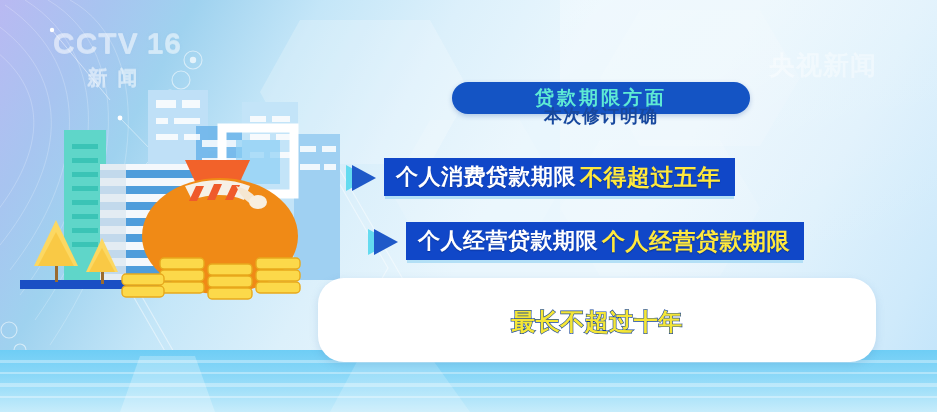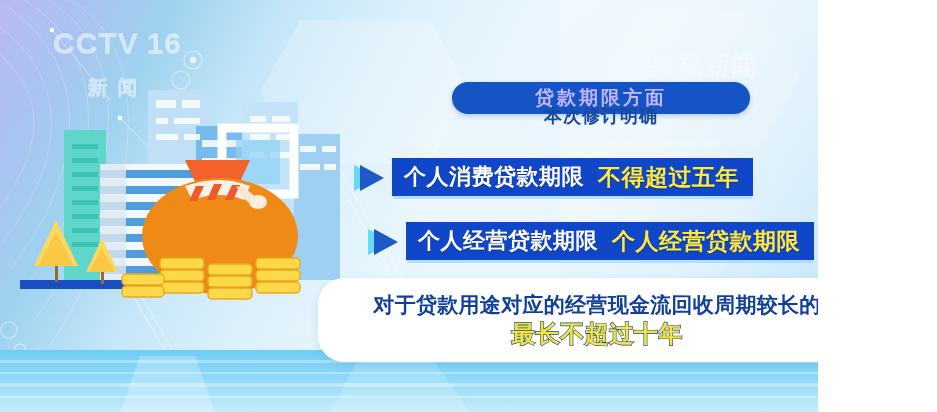--- a/index.html
+++ b/index.html
@@ -1,21 +1,21 @@
 <!DOCTYPE html>
 <html><head>
 <meta charset="utf-8">
 <style>
   html,body{margin:0;padding:0;}
   body{
     width:937px;height:412px;overflow:hidden;
     font-family:"Liberation Sans","DejaVu Sans",sans-serif;
   }
   .stage{
-    position:relative;width:818px;height:412px;overflow:hidden;
+    position:relative;width:937px;height:412px;overflow:hidden;
     background:linear-gradient(118deg,#b9b9f2 0%,#a8c4f0 9%,#9fd2ef 17%,#c4e6f8 28%,#dcf0fb 40%,#e9f6fd 52%,#eaf6fd 66%,#dff1fc 80%,#cfeafb 92%,#bfe3fa 100%);
   }
   
   .bg-layer{position:absolute;inset:0;overflow:hidden;}
   .bg-layer svg{position:absolute;inset:0;}
   .hexline{fill:none;stroke:#ffffff;stroke-opacity:.45;stroke-width:1.2;}
   .hexfill{fill:#ffffff;fill-opacity:.22;}
   .hexfill2{fill:#ffffff;fill-opacity:.13;}
   .wavel{fill:none;stroke:#ffffff;stroke-opacity:.22;stroke-width:1;}
   .circ{fill:none;stroke:#ffffff;stroke-opacity:.55;stroke-width:1.1;}
@@ -26,21 +26,21 @@
     position:absolute;left:55px;top:28px;width:125px;height:68px;
     opacity:.55;pointer-events:none;
   }
   .logo .cctv{
     font-size:30px;font-weight:bold;letter-spacing:1px;
     color:rgba(255,255,255,.85);
     text-shadow:0 1px 0 rgba(255,255,255,.9),0 0 3px rgba(150,190,230,.7);
     line-height:1;
   }
   .logo .sub{
-    margin-top:16px;text-align:center;font-size:20px;font-weight:bold;
+    margin-top:6px;text-align:center;font-size:20px;font-weight:bold;
     letter-spacing:10px;color:rgba(255,255,255,.8);
     text-shadow:0 1px 0 rgba(255,255,255,.9),0 0 3px rgba(150,190,230,.7);
   }
   .logo .row{display:flex;align-items:center;justify-content:center;}
   .logo .slash{
     display:inline-block;width:2px;height:26px;margin:0 4px;
     background:rgba(255,255,255,.8);transform:skewX(-14deg);
   }
   .wm-corner{
     position:absolute;right:60px;top:48px;font-size:26px;font-weight:bold;
@@ -54,21 +54,21 @@
   .band{position:absolute;left:0;bottom:0;width:937px;height:62px;}
 
   
   .title-pill{
     position:absolute;left:452px;top:82px;width:298px;height:32px;
     background:#1454c4;border-radius:16px;
     display:flex;align-items:center;justify-content:center;
     box-shadow:0 2px 5px rgba(20,70,160,.25);
   }
   .title-pill span{
-    color:#c4b5fd;font-size:19px;font-weight:bold;letter-spacing:3px;
+    color:#5eead4;font-size:19px;font-weight:bold;letter-spacing:3px;
   }
   .subtitle{
     position:absolute;left:452px;top:104px;width:298px;text-align:center;
     color:#17489e;font-size:18px;font-weight:bold;letter-spacing:1px;
   }
 
   
   .row-item{position:absolute;display:flex;align-items:center;}
   .arrow{position:relative;width:34px;height:30px;flex:none;}
   .arrow .glow{
@@ -82,21 +82,21 @@
     border-left:24px solid #1f59c8;
   }
   .bar{
     position:relative;height:38px;background:#1047c8;
     display:flex;align-items:center;padding:0 14px 0 12px;
     box-shadow:0 4px 0 -1px rgba(170,220,245,.85);
   }
   .bar .w{color:#ffffff;font-size:22px;font-weight:bold;letter-spacing:.5px;
     text-shadow:0 1px 1px rgba(0,20,80,.35);}
   .bar .y{color:#ffe93d;font-size:23px;font-weight:bold;letter-spacing:.5px;
-    margin-left:14px;text-shadow:0 1px 1px rgba(0,20,80,.45);font-family:Liberation Serif, serif;}
+    margin-left:4px;text-shadow:0 1px 1px rgba(0,20,80,.45);font-family:Liberation Serif, serif;}
 
   
   .card{
     position:absolute;left:318px;top:278px;width:558px;height:84px;
     background:#ffffff;border-radius:26px;
     display:flex;flex-direction:column;align-items:center;justify-content:center;
     box-shadow:0 3px 8px rgba(90,140,190,.22);
   }
   .card .l1{
     color:#11409b;font-size:21px;font-weight:bold;letter-spacing:.3px;
@@ -298,21 +298,21 @@
         <rect x="122" y="204" width="42" height="11" rx="4" fill="#fcd94a" stroke="#e7a91d" stroke-width="1.4"></rect>
       </g>
     </g>
   </svg>
 
   <div class="title-pill">
     <span>贷款期限方面</span>
   </div>
   <div class="subtitle">本次修订明确</div>
 
-  <div class="row-item" style="left:358px;top:158px;">
+  <div class="row-item" style="left:350px;top:158px;">
     <div class="arrow">
       <div class="glow"></div>
         <div class="tri"></div>
     </div>
     <div class="bar">
       <span class="w">个人消费贷款期限</span>
       <span class="y">不得超过五年</span>
     </div>
   </div>
 
@@ -321,17 +321,16 @@
       <div class="glow"></div>
         <div class="tri"></div>
     </div>
     <div class="bar">
       <span class="w">个人经营贷款期限</span>
       <span class="y">个人经营贷款期限</span>
     </div>
   </div>
 
   <div class="card">
-    <div class="l1">对于贷款用途对应的经营现金流回收周期较长的</div>
     <div class="l2">最长不超过十年</div>
   </div>
 
 </div>
 
 </body></html>

